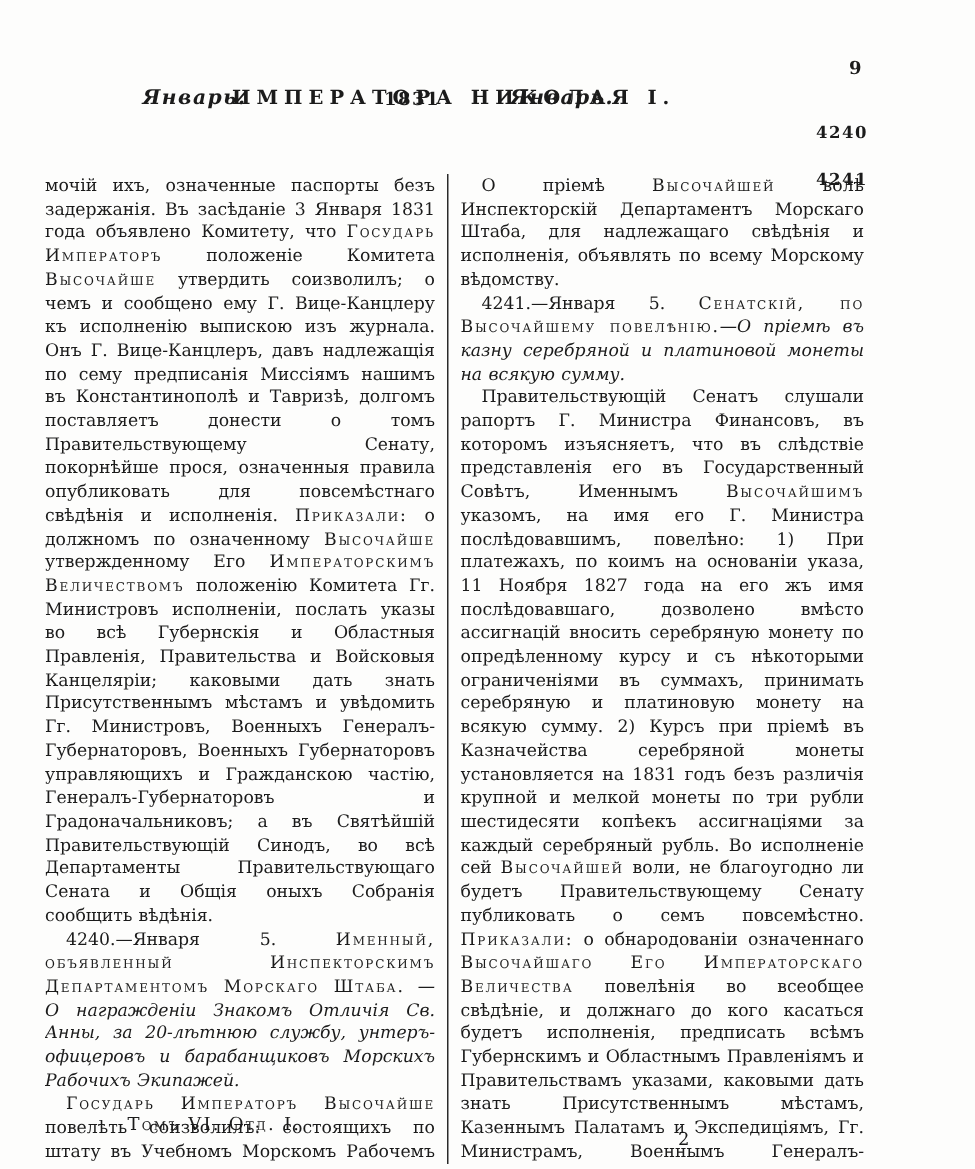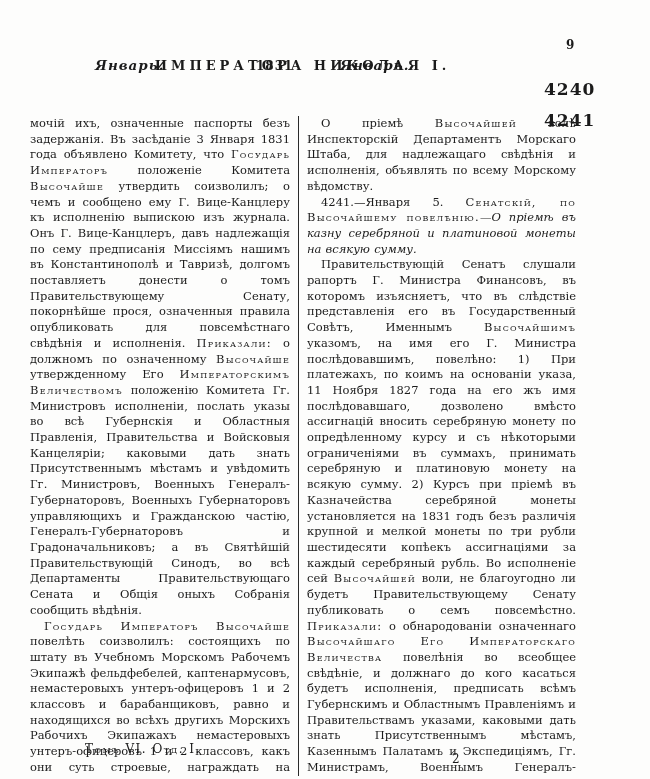--- a/index.html
+++ b/index.html
@@ -40,21 +40,21 @@
     font-size:11.5px;line-height:15.7px;
     word-spacing:0.5px;
   }
   .para.indent{text-indent:14px;}
   .seg-n{}
   .seg-i{font-style:italic;}
   .seg-sc{font-variant:small-caps;letter-spacing:1.2px;}
 
   .margin-numbers{position:absolute;top:82px;left:544px;}
   .margin-number{
-    font-size:17px;font-weight:bold;letter-spacing:1px;
+    font-size:11px;font-weight:bold;letter-spacing:1px;
     height:16px;line-height:14px;margin-bottom:15px;
   }
 
   .footer-volume{
     position:absolute;top:742px;left:60px;
     font-size:12px;letter-spacing:1.5px;font-variant:small-caps;margin-left:25px;
   }
   .footer-signature{position:absolute;top:752px;left:452px;font-size:12px;}
 </style>
 </head>
@@ -65,20 +65,21 @@
   <div class="header-title">ИМПЕРАТОРА НИКОЛАЯ I.</div>
   <div class="folio">9</div>
 
   <div class="month month-left">Январь.</div>
   <div class="year">1831</div>
   <div class="month month-right">Январь.</div>
 
   <div class="columns">
     <div class="col col-left">
         <p class="para"><span class="seg-n">мочій ихъ, означенные паспорты безъ задержанія. Въ засѣданіе 3 Января 1831 года объявлено Комитету, что </span><span class="seg-sc">Государь Императоръ</span><span class="seg-n"> положеніе Комитета </span><span class="seg-sc">Высочайше</span><span class="seg-n"> утвердить соизволилъ; о чемъ и сообщено ему Г. Вице-Канцлеру къ исполненію выпискою изъ журнала. Онъ Г. Вице-Канцлеръ, давъ надлежащія по сему предписанія Миссіямъ нашимъ въ Константинополѣ и Тавризѣ, долгомъ поставляетъ донести о томъ Правительствующему Сенату, покорнѣйше прося, означенныя правила опубликовать для повсемѣстнаго свѣдѣнія и исполненія. </span><span class="seg-sc">Приказали:</span><span class="seg-n"> о должномъ по означенному </span><span class="seg-sc">Высочайше</span><span class="seg-n"> утвержденному Его </span><span class="seg-sc">Императорскимъ Величествомъ</span><span class="seg-n"> положенію Комитета Гг. Министровъ исполненіи, послать указы во всѣ Губернскія и Областныя Правленія, Правительства и Войсковыя Канцеляріи; каковыми дать знать Присутственнымъ мѣстамъ и увѣдомить Гг. Министровъ, Военныхъ Генералъ-Губернаторовъ, Военныхъ Губернаторовъ управляющихъ и Гражданскою частію, Генералъ-Губернаторовъ и Градоначальниковъ; а въ Святѣйшій Правительствующій Синодъ, во всѣ Департаменты Правительствующаго Сената и Общія оныхъ Собранія сообщить вѣдѣнія.</span></p>
+        <p class="para indent"><span class="seg-n">4240.—Января 5. </span><span class="seg-sc">Именный, объявленный Инспекторскимъ Департаментомъ Морскаго Штаба.</span><span class="seg-i"> — О награжденіи Знакомъ Отличія Св. Анны, за 20-лѣтнюю службу, унтеръ-офицеровъ и барабанщиковъ Морскихъ Рабочихъ Экипажей.</span></p>
         <p class="para indent"><span class="seg-sc">Государь Императоръ Высочайше</span><span class="seg-n"> повелѣть соизволилъ: состоящихъ по штату въ Учебномъ Морскомъ Рабочемъ Экипажѣ фельдфебелей, каптенармусовъ, немастеровыхъ унтеръ-офицеровъ 1 и 2 классовъ и барабанщиковъ, равно и находящихся во всѣхъ другихъ Морскихъ Рабочихъ Экипажахъ немастеровыхъ унтеръ-офицеровъ 1 и 2 классовъ, какъ они суть строевые, награждать на общемъ</span></p>
       </div>
     <div class="col-divider"></div>
     <div class="col col-right">
         <p class="para indent"><span class="seg-n">О пріемѣ </span><span class="seg-sc">Высочайшей</span><span class="seg-n"> волѣ Инспекторскій Департаментъ Морскаго Штаба, для надлежащаго свѣдѣнія и исполненія, объявлять по всему Морскому вѣдомству.</span></p>
         <p class="para indent"><span class="seg-n">4241.—Января 5. </span><span class="seg-sc">Сенатскій, по Высочайшему повелѣнію.</span><span class="seg-i">—О пріемѣ въ казну серебряной и платиновой монеты на всякую сумму.</span></p>
         <p class="para indent"><span class="seg-n">Правительствующій Сенатъ слушали рапортъ Г. Министра Финансовъ, въ которомъ изъясняетъ, что въ слѣдствіе представленія его въ Государственный Совѣтъ, Именнымъ </span><span class="seg-sc">Высочайшимъ</span><span class="seg-n"> указомъ, на имя его Г. Министра послѣдовавшимъ, повелѣно: 1) При платежахъ, по коимъ на основаніи указа, 11 Ноября 1827 года на его жъ имя послѣдовавшаго, дозволено вмѣсто ассигнацій вносить серебряную монету по опредѣленному курсу и съ нѣкоторыми ограниченіями въ суммахъ, принимать серебряную и платиновую монету на всякую сумму. 2) Курсъ при пріемѣ въ Казначейства серебряной монеты установляется на 1831 годъ безъ различія крупной и мелкой монеты по три рубли шестидесяти копѣекъ ассигнаціями за каждый серебряный рубль. Во исполненіе сей </span><span class="seg-sc">Высочайшей</span><span class="seg-n"> воли, не благоугодно ли будетъ Правительствующему Сенату публиковать о семъ повсемѣстно. </span><span class="seg-sc">Приказали:</span><span class="seg-n"> о обнародованіи означеннаго </span><span class="seg-sc">Высочайшаго Его Императорскаго Величества</span><span class="seg-n"> повелѣнія во всеобщее свѣдѣніе, и должнаго до кого касаться будетъ исполненія, предписать всѣмъ Губернскимъ и Областнымъ Правленіямъ и Правительствамъ указами, каковыми дать знать Присутственнымъ мѣстамъ, Казеннымъ Палатамъ и Экспедиціямъ, Гг. Министрамъ, Военнымъ Генералъ-Губернаторамъ, Военнымъ Губернаторамъ управляющимъ Гражданскою частію, Генералъ-Губернаторамъ и Гражданскимъ Губернаторамъ; а Святѣйшему</span></p>
       </div>
   </div>
 

